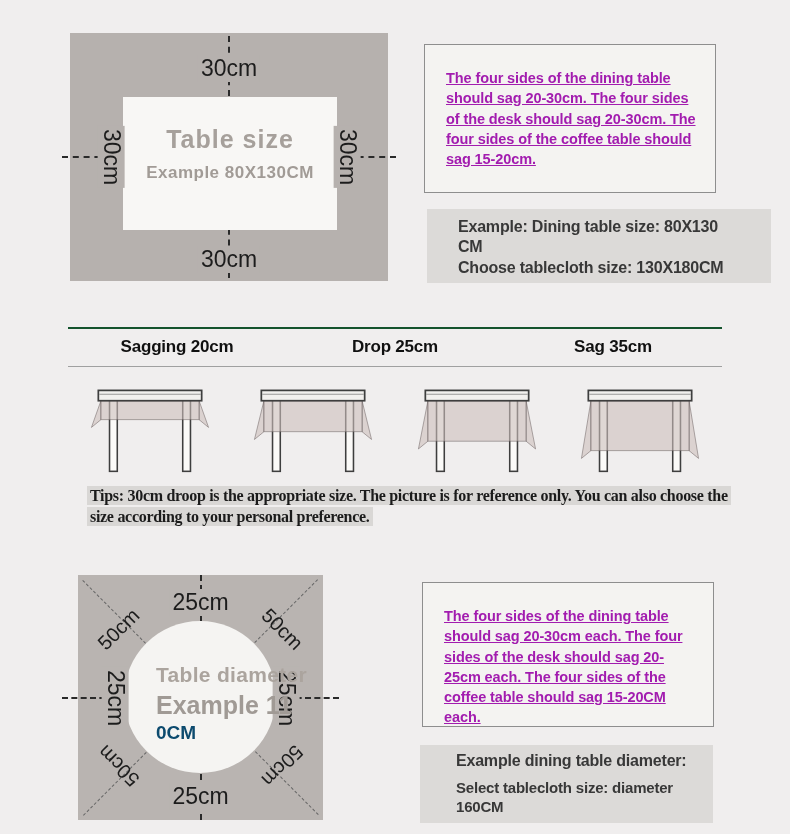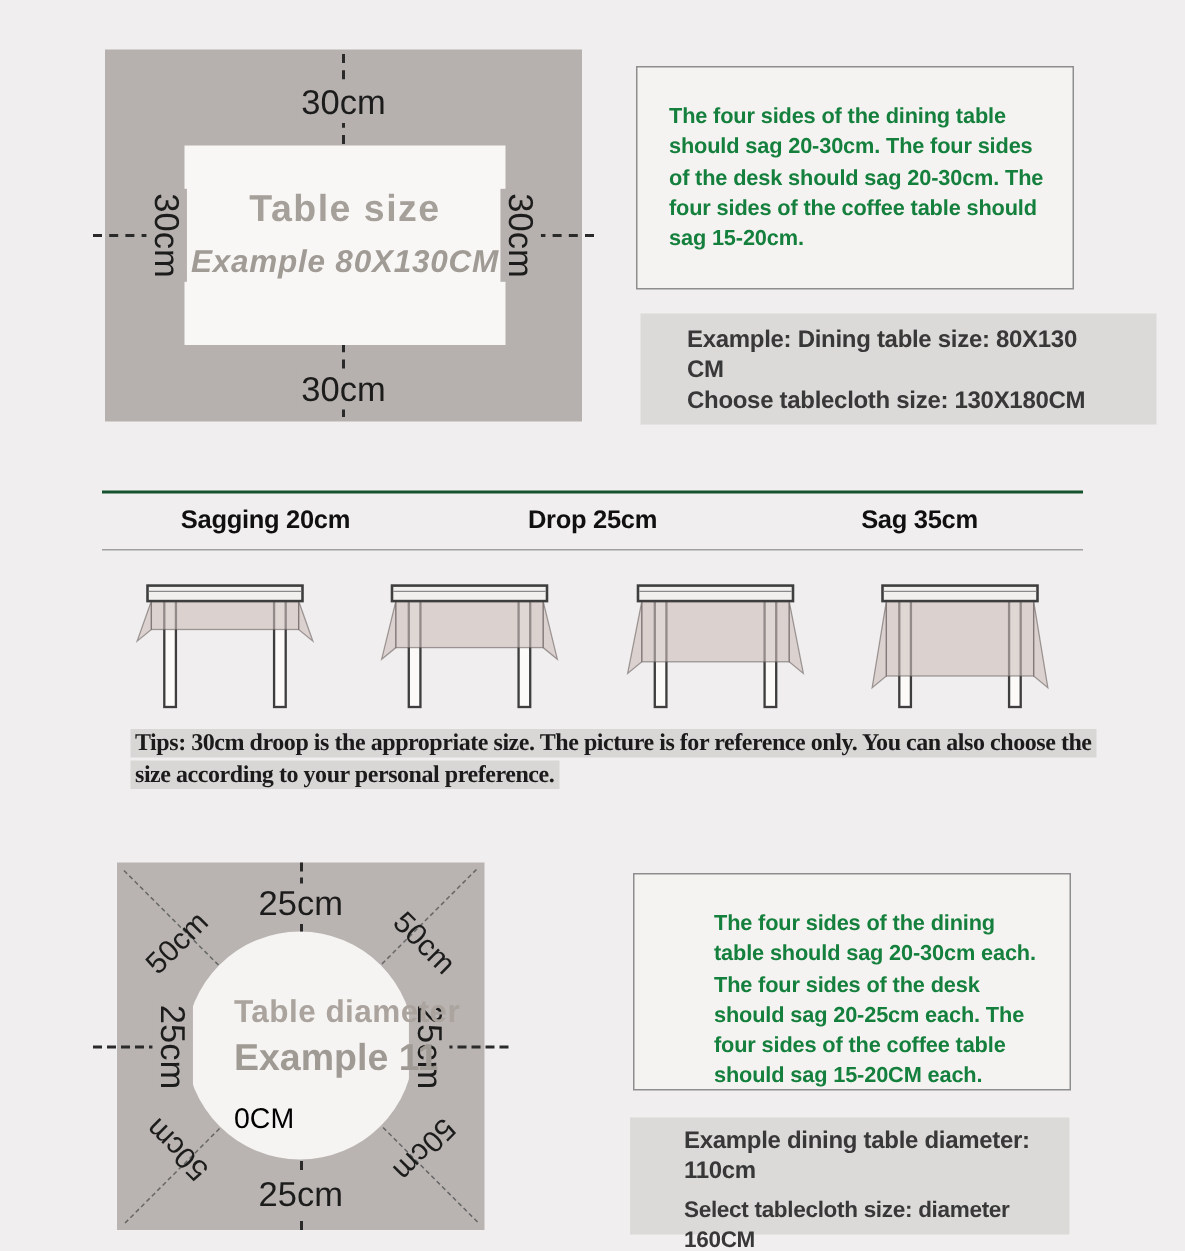--- a/index.html
+++ b/index.html
@@ -7,36 +7,36 @@
   body { font-family:"Liberation Sans", sans-serif; }
   #canvas { position:relative; width:790px; height:834px; background:#f0eeee; overflow:hidden; }
 
   
   .abs { position:absolute; }
 
   
   #rect-diagram { left:70px; top:33px; width:318px; height:248px; background:#b6b1ae; }
   #rect-diagram .table-top-rect { position:absolute; left:53px; top:64px; width:214px; height:133px; background:#f8f7f5; text-align:center; }
   #rect-diagram .t-title { margin-top:28px; font-size:25px; font-weight:bold; color:#a6a09b; letter-spacing:1px; }
-  #rect-diagram .t-example { margin-top:9px; font-size:21px; font-weight:bold; color:#a19b96; letter-spacing:.5px;font-style:italic; }
+  #rect-diagram .t-example { margin-top:9px; font-size:17px; font-weight:bold; color:#a19b96; letter-spacing:.5px; }
   .dim-label { font-size:23px; color:#1c1c1c; font-weight:500; line-height:1; }
   .dash-v { border-left:2px dashed #2a2a2a; width:0; }
   .dash-h { border-top:2px dashed #2a2a2a; height:0; }
   #rect-diagram .lbl-top    { left:50%; top:22px;  transform:translateX(-50%); background:#b6b1ae; padding:2px 3px; }
   #rect-diagram .lbl-bottom { left:50%; bottom:8px; transform:translateX(-50%); background:#b6b1ae; padding:2px 3px; }
   #rect-diagram .lbl-left   { left:10px;  top:50%; transform:translate(0,-50%) rotate(90deg); background:#b6b1ae; padding:2px 3px; }
   #rect-diagram .lbl-right  { right:10px; top:50%; transform:translate(0,-50%) rotate(90deg); background:#b6b1ae; padding:2px 3px; }
   #rect-diagram .dv-top    { left:calc(50% - 1px); top:3px;    height:60px; }
   #rect-diagram .dv-bottom { left:calc(50% - 1px); bottom:3px; height:60px; }
   #rect-diagram .dh-left   { left:-8px;  top:calc(50% - 1px); width:60px; }
   #rect-diagram .dh-right  { right:-8px; top:calc(50% - 1px); width:60px; }
 
   
   .info-box { width:292px; background:#f4f3f1; border:1px solid #8e8e8e; }
-  .info-box p { margin:23px 16px 0 21px; font-size:14.5px; font-weight:bold; color:#15803d; line-height:1.4; letter-spacing:-0.1px; }
+  .info-box p { margin:23px 16px 0 21px; font-size:14.5px; font-weight:bold; color:#a21caf; line-height:1.4; letter-spacing:-0.1px;text-decoration:underline; }
   .strip { background:#dcdad8; color:#383838; font-weight:bold; }
   .strip .ln { font-size:16px; line-height:19.5px; letter-spacing:-0.2px; }
 
   #info-box-1 { left:424px; top:44px; height:149px; }
   #strip-1 { left:427px; top:209px; width:344px; height:74px; padding:8px 6px 0 31px; }
   #strip-1 .ln3 { margin-top:2px; }
 
   
   #size-header { left:68px; top:327px; width:654px; border-top:2px solid #14532d; border-bottom:1px solid #a0a0a0; }
   #size-header .cols { display:flex; }
@@ -63,23 +63,23 @@
   #round-diagram .lbl-left   { left:6px;  top:50%; transform:translate(0,-50%) rotate(90deg); background:#b9b4b1; padding:2px 3px; }
   #round-diagram .lbl-right  { right:6px; top:50%; transform:translate(0,-50%) rotate(90deg); background:#b9b4b1; padding:2px 3px; }
   .diag-label { font-size:20px; color:#1c1c1c; font-weight:500; line-height:1; }
   #round-diagram .d-tl { left:16px;  top:44px;    transform:rotate(-45deg); }
   #round-diagram .d-tr { right:16px; top:44px;    transform:rotate(45deg); }
   #round-diagram .d-bl { left:16px;  bottom:44px; transform:rotate(-135deg); }
   #round-diagram .d-br { right:16px; bottom:44px; transform:rotate(135deg); }
   #round-diagram .circle-text { position:absolute; left:78px; top:88px; width:155px; }
   #round-diagram .c-title { font-size:21px; font-weight:bold; color:#aba49e; white-space:nowrap; letter-spacing:.3px; }
   #round-diagram .c-line { font-size:25px; font-weight:bold; color:#a09a95; margin-top:5px; line-height:1.1; }
-  #round-diagram .c-line2 { font-size:19px; font-weight:normal; color:#000000; margin-top:17px; line-height:1.1; }
-
-  #info-box-2 { left:422px; top:582px; height:145px;padding-left:32px; }
+  #round-diagram .c-line2 { font-size:19px; font-weight:bold; color:#0c4a6e; margin-top:3px; line-height:1.1; }
+
+  #info-box-2 { left:422px; top:582px; height:145px; }
   #strip-2 { left:420px; top:745px; width:293px; height:78px; padding:6px 6px 0 36px; }
   #strip-2 .ln3 { margin-top:7px; font-size:15px; }
 </style>
 </head>
 <body>
 
 <div id="canvas">
 
   <div id="rect-diagram" class="abs">
     <div class="abs dash-v dv-top"></div>
@@ -199,17 +199,16 @@
       <div class="c-line">Example 11</div>
       <div class="c-line2">0CM</div>
     </div>
   </div>
 
   <div id="info-box-2" class="abs info-box">
     <p>The four sides of the dining table should sag 20-30cm each. The four sides of the desk should sag 20-25cm each. The four sides of the coffee table should sag 15-20CM each.</p>
   </div>
   <div id="strip-2" class="abs strip">
     <div class="ln">Example dining table diameter:</div>
-    <div class="ln">110cm</div>
     <div class="ln ln3">Select tablecloth size: diameter 160CM</div>
   </div>
 
 </div>
 
 </body></html>

